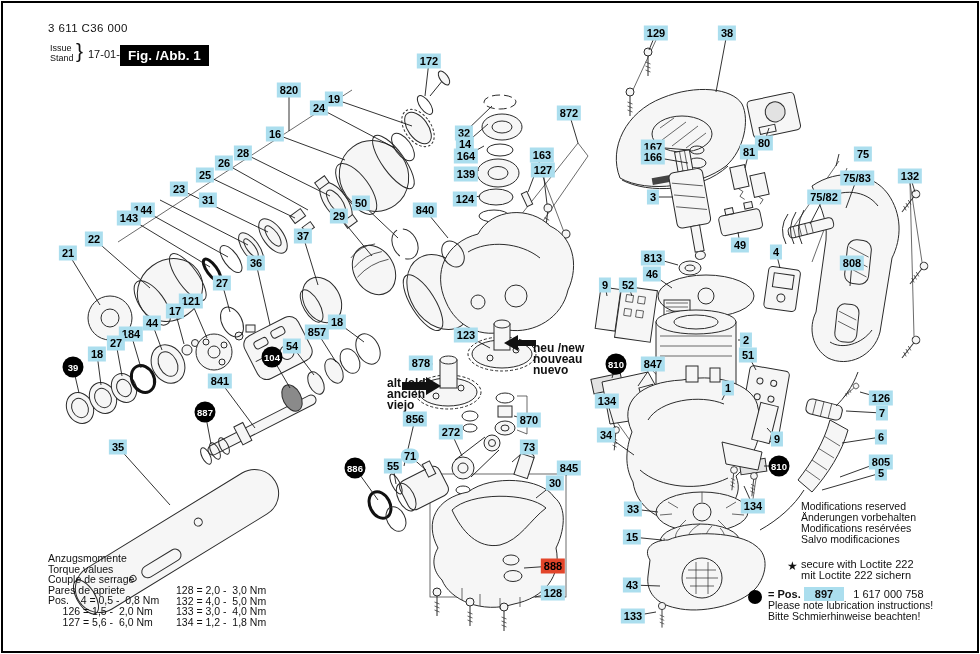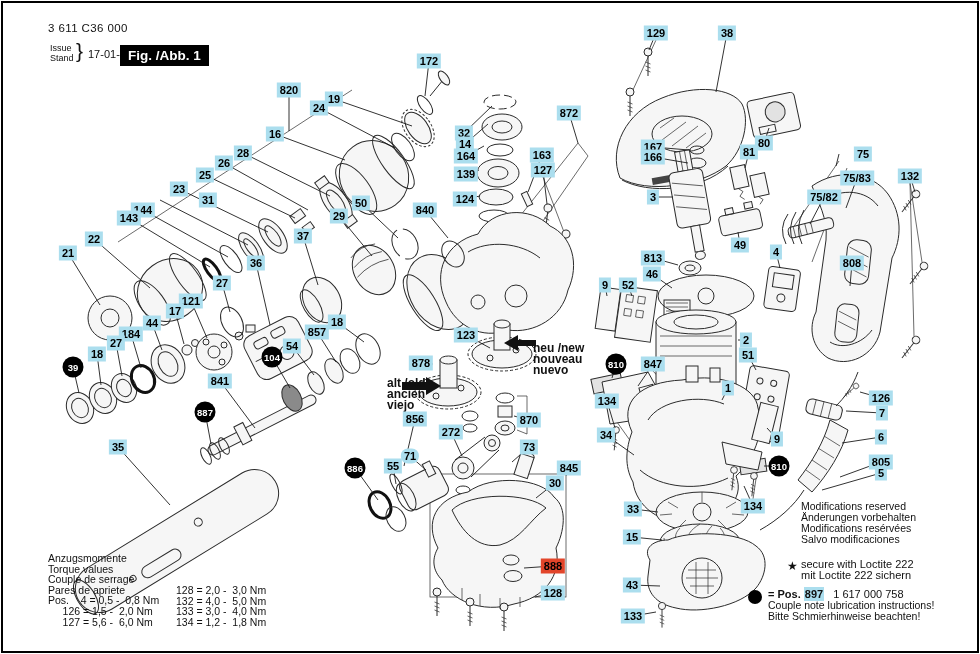--- a/index.html
+++ b/index.html
@@ -32,21 +32,21 @@
   .torque{position:absolute;left:48px;top:553px;font-size:10.5px;line-height:10.6px;white-space:pre;}
   .torque2{position:absolute;left:176px;top:585px;font-size:10.5px;line-height:10.6px;white-space:pre;}
   
   .note-mod{position:absolute;left:801px;top:501px;font-size:10.5px;line-height:11px;white-space:pre;}
   .note-star{position:absolute;left:787px;top:559px;font-size:12px;}
   .note-loctite{position:absolute;left:801px;top:559px;font-size:11px;line-height:11px;white-space:pre;}
   .note-lube{position:absolute;left:748px;top:588px;font-size:11px;}
   .lube-dot{position:absolute;left:0;top:2px;width:14px;height:14px;border-radius:50%;background:#000;}
   .lube-row{margin-left:20px;white-space:nowrap;}
   .lube-eq{font-weight:bold;}
-  .lube-pos{background:var(--label-bg,#abdeee);font-weight:bold;padding:1px 1px;}
+  .lube-pos{background:var(--label-bg,#abdeee);font-weight:bold;padding:1px 11px;}
   .lube-pn{margin-left:6px;}
   .lube-lines{margin-left:20px;font-size:10.5px;line-height:11px;white-space:pre;}
   
   .gear-note{position:absolute;font-size:12px;font-weight:bold;line-height:11px;white-space:pre;}
   .gear-old{left:387px;top:378px;}
   .gear-new{left:533px;top:343px;}
 </style>
 </head>
 <body>
 
@@ -514,21 +514,21 @@
 <div class="note-star">★</div>
 <div class="note-loctite">secure with Loctite 222
 mit Loctite 222 sichern</div>
 <div class="note-lube">
   <div class="lube-dot"></div>
   <div class="lube-row">
     <span class="lube-eq">= Pos.</span>
     <span class="lube-pos">897</span>
     <span class="lube-pn">1 617 000 758</span>
   </div>
-  <div class="lube-lines">Couple note lubrication instructions!
+  <div class="lube-lines">Please note lubrication instructions!
 Bitte Schmierhinweise beachten!</div>
 </div>
 
 <div class="gear-note gear-old">alt /old
 ancien
 viejo</div>
 <div class="gear-note gear-new">neu /new
 nouveau
 nuevo</div>
 

